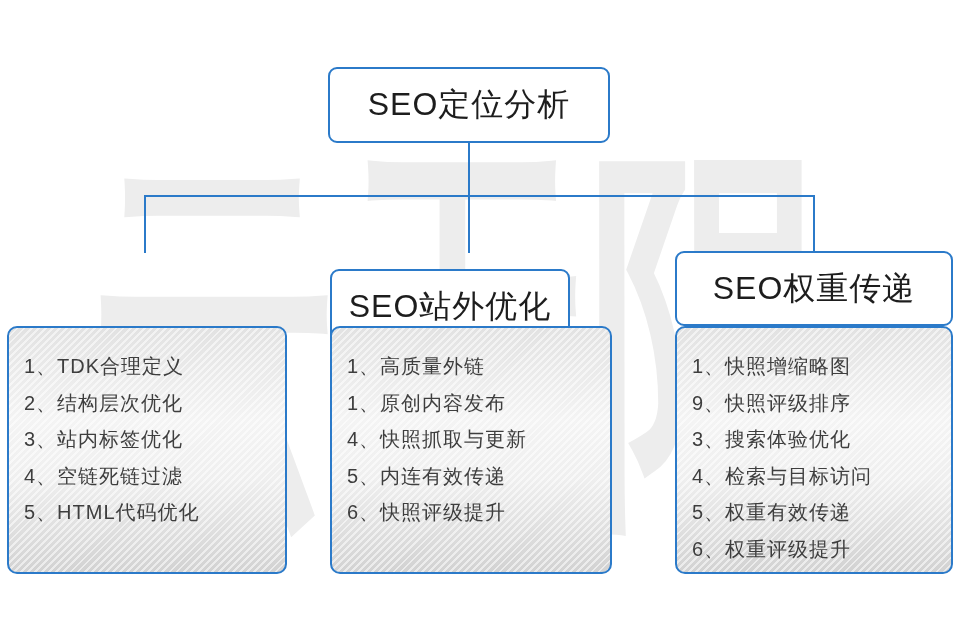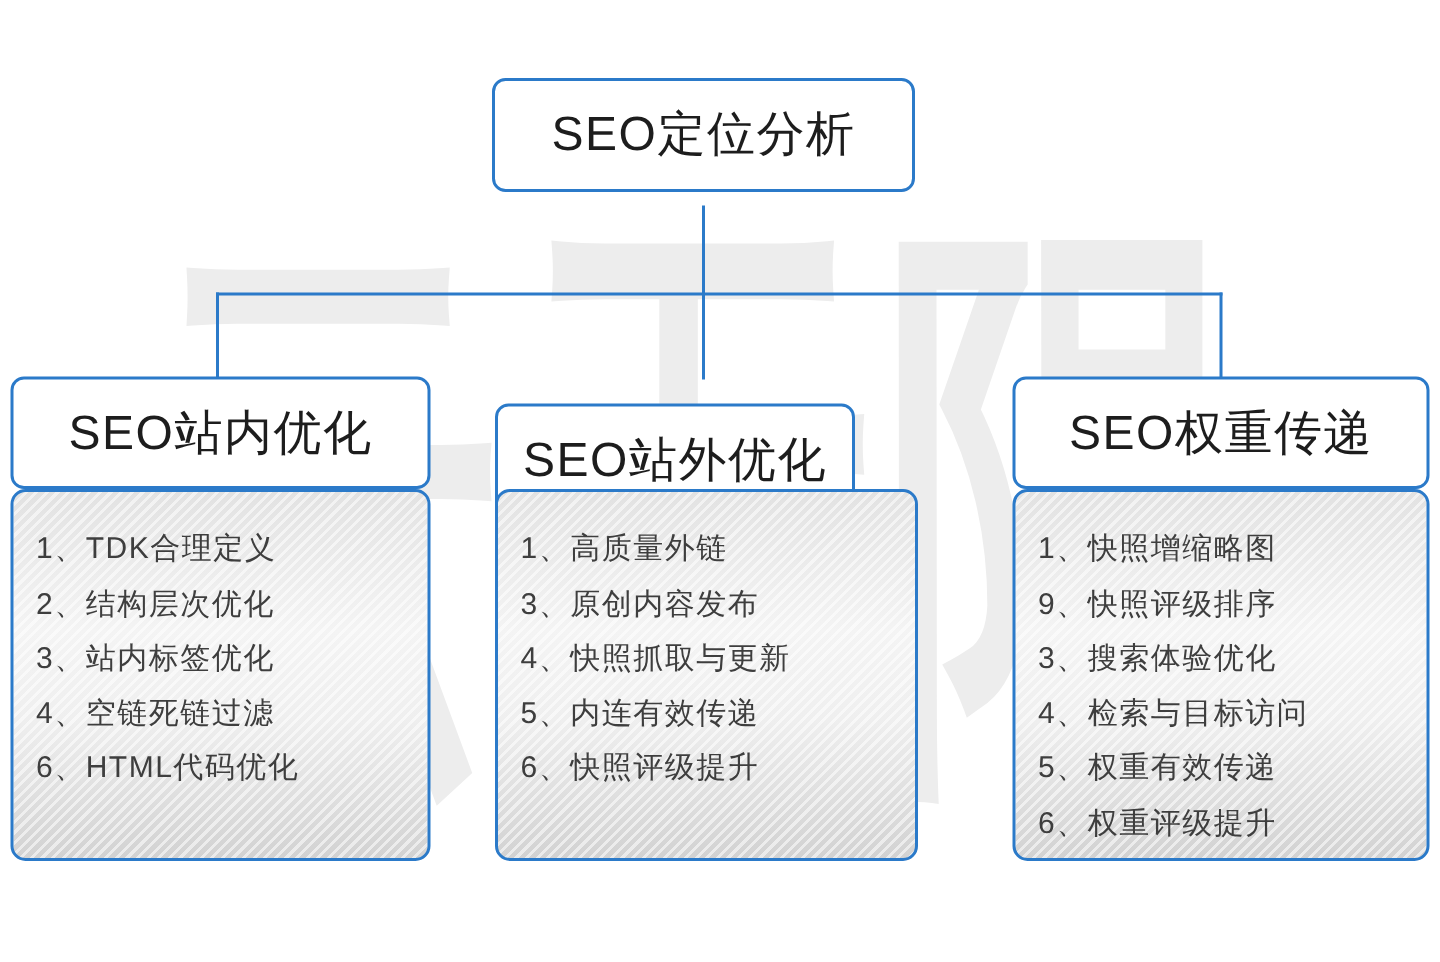--- a/index.html
+++ b/index.html
@@ -29,21 +29,21 @@
 
   
   .node {
     position:absolute; z-index:2; box-sizing:border-box;
     background:#ffffff; border:2px solid var(--accent); border-radius:9px;
     display:flex; align-items:center; justify-content:center;
   }
   .node .node-label {
     font-size:32px; color:#1d1d1d; letter-spacing:1px; white-space:nowrap;
   }
-  .root-node    { left:328px; top:52px;  width:282px; height:76px; }
+  .root-node    { left:328px; top:67px;  width:282px; height:76px; }
   .head-left    { left:7px;   top:251px; width:280px; height:75px; }
   .head-middle  { left:330px; top:269px; width:240px; height:75px; }
   .head-right   { left:675px; top:251px; width:278px; height:75px; }
 
   
   .panel {
     position:absolute; z-index:2; box-sizing:border-box;
     top:326px; height:248px;
     border:2px solid var(--accent); border-radius:10px;
     background-image:
@@ -70,44 +70,41 @@
   <div class="connector c-v-root"></div>
   <div class="connector c-h-main"></div>
   <div class="connector c-v-left"></div>
   <div class="connector c-v-mid"></div>
   <div class="connector c-v-right"></div>
 
   <div class="node root-node">
     <span class="node-label">SEO定位分析</span>
   </div>
 
-  <div class="node head-left">
-    <span class="node-label">SEO站内优化</span>
-  </div>
   <div class="node head-middle">
     <span class="node-label">SEO站外优化</span>
   </div>
   <div class="node head-right">
     <span class="node-label">SEO权重传递</span>
   </div>
 
   <div class="panel panel-left">
     <ul>
       <li>1、TDK合理定义</li>
       <li>2、结构层次优化</li>
       <li>3、站内标签优化</li>
       <li>4、空链死链过滤</li>
-      <li>6、HTML代码优化</li>
+      <li>5、HTML代码优化</li>
     </ul>
   </div>
 
   <div class="panel panel-middle">
     <ul>
       <li>1、高质量外链</li>
-      <li>3、原创内容发布</li>
+      <li>1、原创内容发布</li>
       <li>4、快照抓取与更新</li>
       <li>5、内连有效传递</li>
       <li>6、快照评级提升</li>
     </ul>
   </div>
 
   <div class="panel panel-right">
     <ul>
       <li>1、快照增缩略图</li>
       <li>9、快照评级排序</li>

